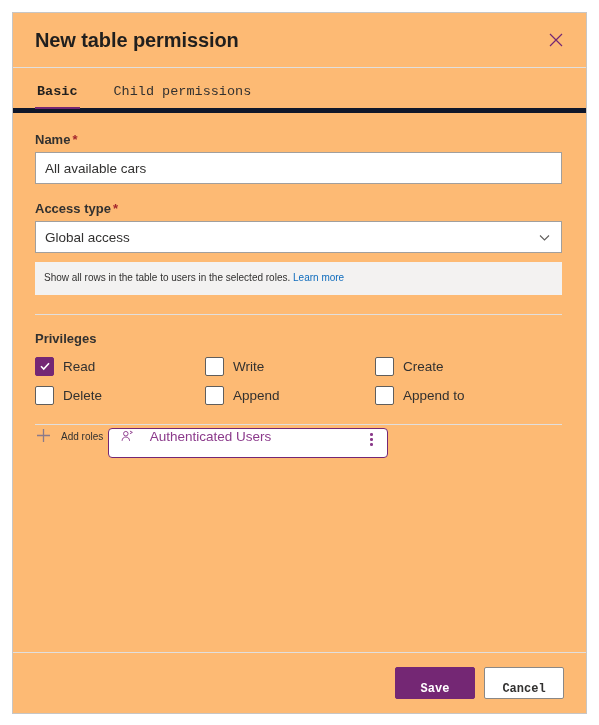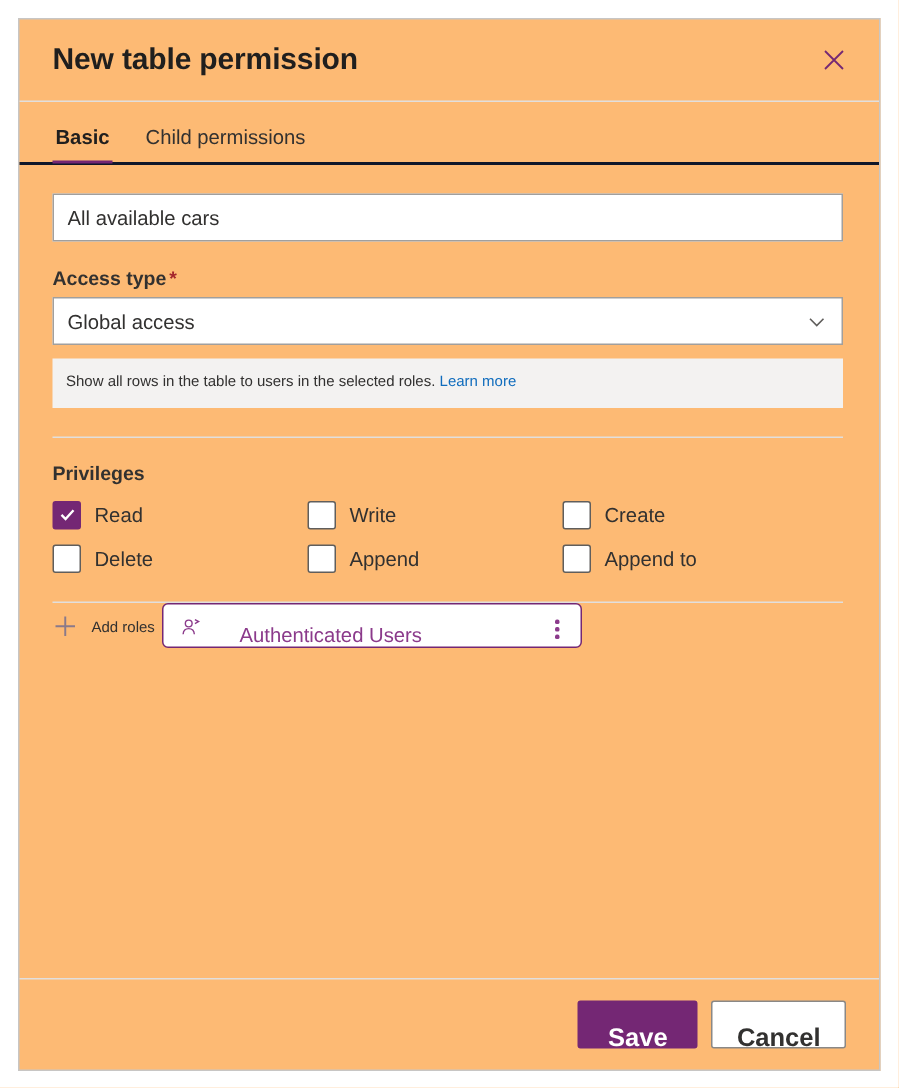--- a/index.html
+++ b/index.html
@@ -39,22 +39,23 @@
     display: flex; align-items: center; justify-content: center;
     cursor: pointer;
     background: none; border: none;
   }
   .close-btn svg { display: block; }
   
   .tabs {
     flex: 0 0 auto;
     display: flex;
     padding: 14px 0 0 22px;
-    gap: 20px;
-    border-bottom: 2px solid #0f172a;
+    gap: 32px;
+    border-bottom: 5px solid #0f172a;
+    font-family: Liberation Mono, monospace;
   }
   .tab {
     font-size: 13.5px;
     color: #323130;
     padding: 2px 2px 9px 2px;
     cursor: pointer;
     position: relative;
     background: none; border: none;
     font-family: inherit;
   }
@@ -157,26 +158,26 @@
     gap: 9px;
     cursor: pointer;
     margin-bottom: 11px;
     background: none; border: none;
     font-family: inherit;
     padding: 2px 0;
   }
   .add-roles-label { font-size: 10px; color: #323130; }
   .role-chip {
     display: inline-flex;
-    align-items: flex-end;
+    align-items: flex-start;
     height: 30px;
     border: 1px solid #742774;
     border-radius: 4px;
     padding: 0 6px 0 11px;
-    gap: 25px;
+    gap: 15px;
     width: 280px;
     cursor: pointer;
     background: #fff;
   }
   .role-chip-label {
     font-size: 13.5px;
     color: #8b3a8b;
     flex: 1;
   }
   .role-menu {
@@ -198,22 +199,22 @@
     border-top: 1px solid #e1dfdd;
     padding: 14px 22px 14px 22px;
     display: flex;
     justify-content: flex-end;
     gap: 9px;
     margin-top: auto;
   }
   .btn {
     height: 32px;
     min-width: 80px;
-    font-family: Liberation Sans, sans-serif;
-    font-size: 17px;
+    font-family: Liberation Mono, monospace;
+    font-size: 12px;
     font-weight: 600;
     border-radius: 2px;
     cursor: pointer;
     padding: 14px 16px;
   }
   .btn-primary {
     background: #742774;
     color: #ffffff;
     border: 1px solid #742774;
   }
@@ -241,20 +242,23 @@
 
   <div class="tabs">
     <button class="tab active">Basic</button>
     <button class="tab">Child permissions</button>
   </div>
 
   <div class="panel-body">
 
     
     <div class="field">
+      <label class="field-label">
+        <span>Name</span><span class="req">*</span>
+      </label>
       <div class="input-wrap">
         <input class="text-input plain" type="text" value="All available cars" style="">
       </div>
     </div>
 
     
 
     
     <div class="field">
       <label class="field-label">

